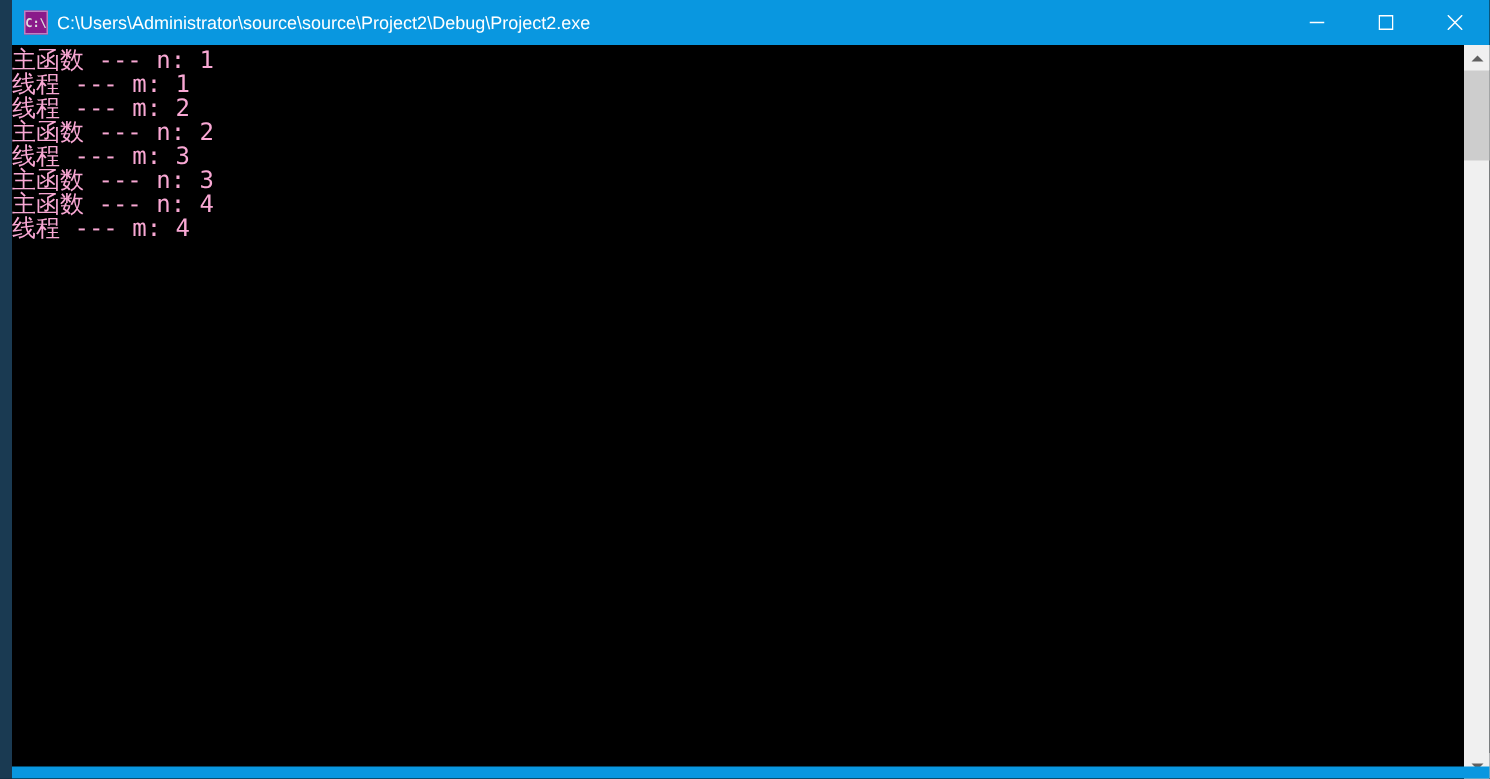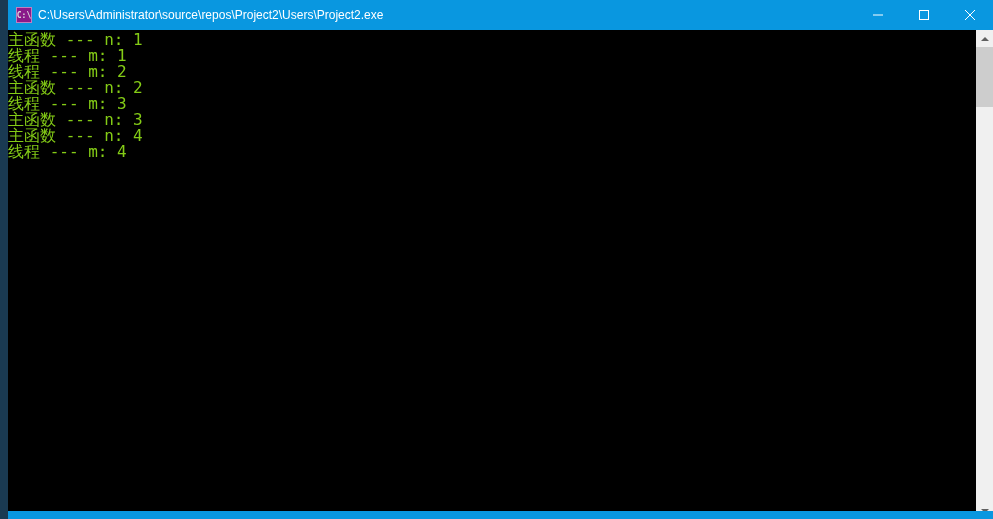--- a/index.html
+++ b/index.html
@@ -84,21 +84,21 @@
     }
     .console-body {
       flex: 1;
       display: flex;
       background: #000;
       position: relative;
     }
     .console-content {
       flex: 1;
       background: #000;
-      color: #84cc16;
+      color: #f9a8d4;
       font-family: "NSimSun", "SimSun", Consolas, monospace;
       font-size: 16px;
       line-height: 16px;
       padding: 2px 0 0 0;
       white-space: pre;
       overflow: hidden;
     }
     .console-line {
       height: 16px;
     }
@@ -150,21 +150,21 @@
     }
   </style>
 </head>
 <body>
 
 <div class="left-strip"></div>
 
 <div class="window">
   <div class="titlebar">
     <div class="titlebar-icon">C:\</div>
-    <div class="titlebar-title">C:\Users\Administrator\source\repos\Project2\Users\Project2.exe</div>
+    <div class="titlebar-title">C:\Users\Administrator\source\source\Project2\Debug\Project2.exe</div>
     <div class="titlebar-buttons">
       <div class="titlebar-btn">
         <svg viewBox="0 0 10 10">
             <line x1="0" y1="5" x2="10" y2="5"></line>
           </svg>
       </div>
       <div class="titlebar-btn">
         <svg viewBox="0 0 10 10">
             <rect x="0.5" y="0.5" width="9" height="9"></rect>
           </svg>

